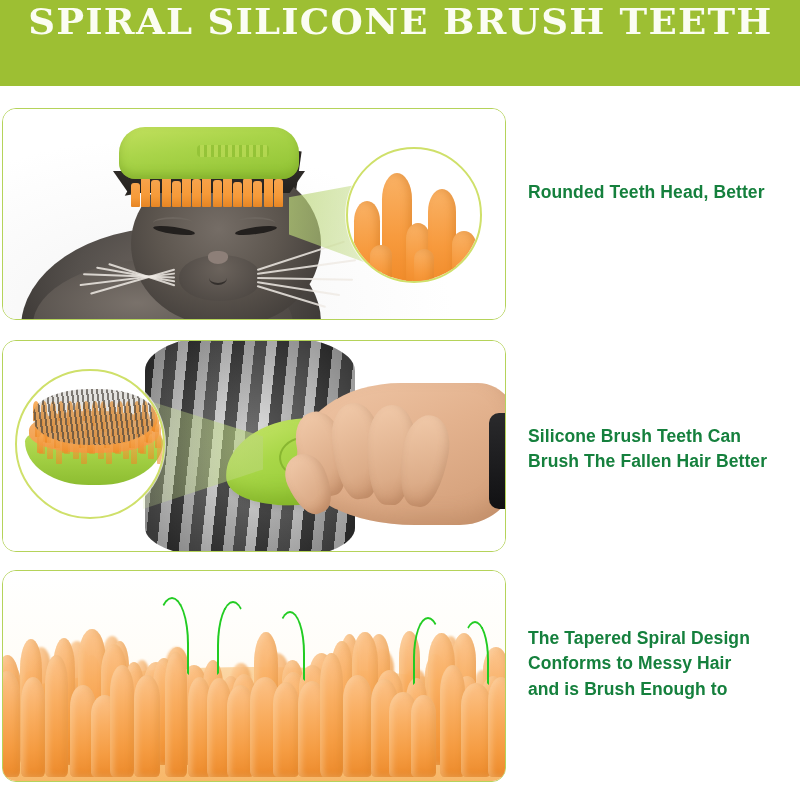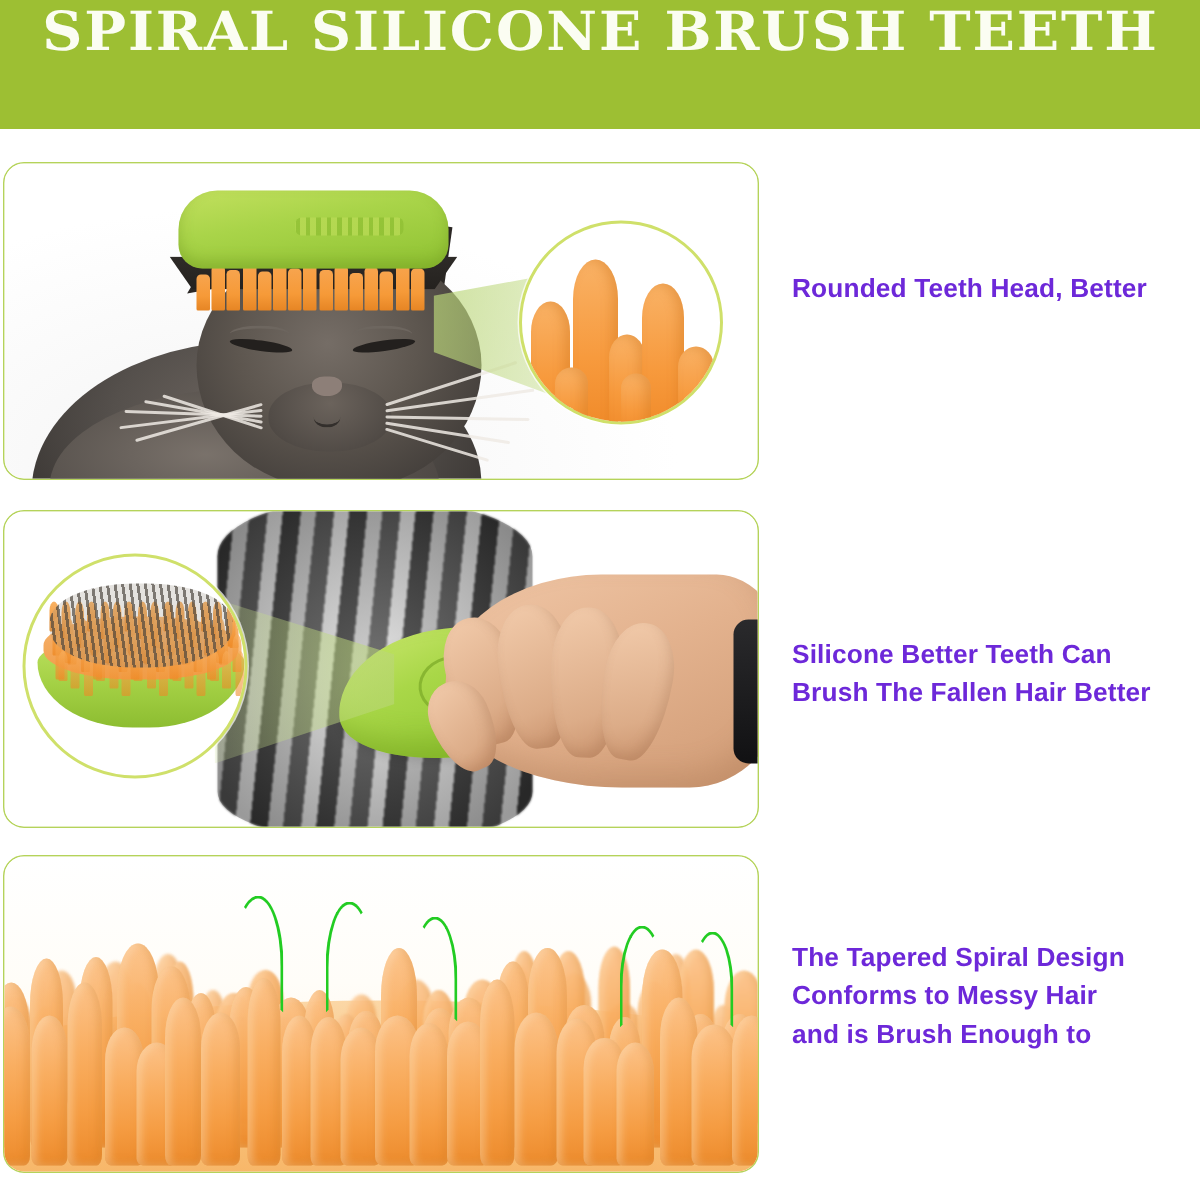--- a/index.html
+++ b/index.html
@@ -40,21 +40,21 @@
   .panel-2 { left: 2px;  top: 340px; width: 504px; height: 212px; }
   .panel-3 { left: 2px;  top: 570px; width: 504px; height: 212px; }
 
   .photo { position: absolute; inset: 0; overflow: hidden; }
 
   
   .caption {
     position: absolute;
     left: 528px; width: 268px;
     font-size: 17.5px; font-weight: bold; line-height: 1.45;
-    color: #6d28d9;
+    color: #15803d;
     letter-spacing: .1px;
   }
   .caption-1 { top: 180px; }
   .caption-2 { top: 424px; }
   .caption-3 { top: 626px; }
   .caption div { white-space: nowrap; }
 
   
   .p1-bg { position:absolute; inset:0; background:
       radial-gradient(ellipse at 30% 95%, #f4f4f4 0%, #ffffff 60%); }
@@ -430,21 +430,21 @@
             <div class="spike-sm" style="left: 122.8px; top: 63px; height: 20px; opacity: 0.59;"></div>
             <div class="spike-sm" style="left: 131.2px; top: 63px; height: 25px; opacity: 0.59;"></div>
             <div class="spike-sm" style="left: 139.6px; top: 63px; height: 30px; opacity: 0.59;"></div>
           </div>
         <div class="p2-hair"></div>
       </div>
     </div>
   </div>
 
   <div class="caption caption-2">
-    <div>Silicone Better Teeth Can</div>
+    <div>Silicone Brush Teeth Can</div>
     <div>Brush The Fallen Hair Better</div>
   </div>
 
   <div class="panel panel-3">
     <div class="photo">
       <div class="p3-bg"></div>
       <div class="p3-plate"></div>
       <div class="p3-green"></div>
       <div id="p3-spikes">
           <div class="spike" style="width: 25.9233px; height: 106.039px; left: -8.84525px; bottom: 4px; opacity: 1; z-index: 10;"></div>

